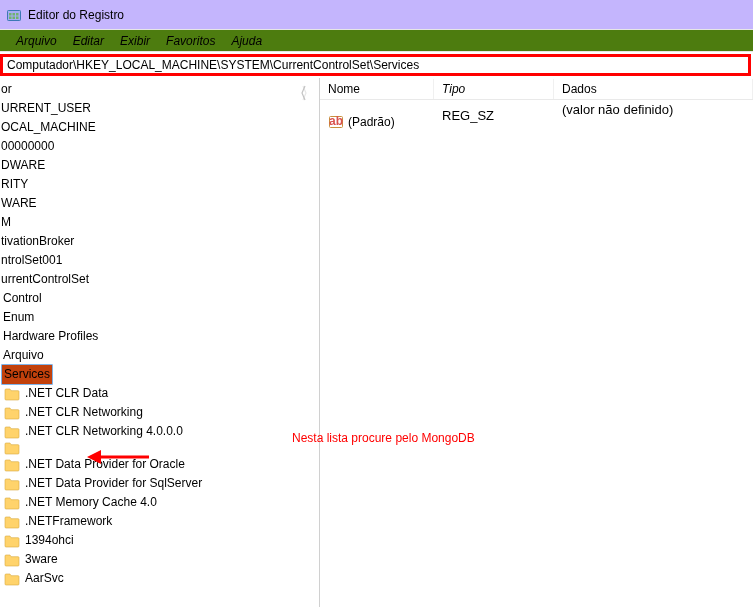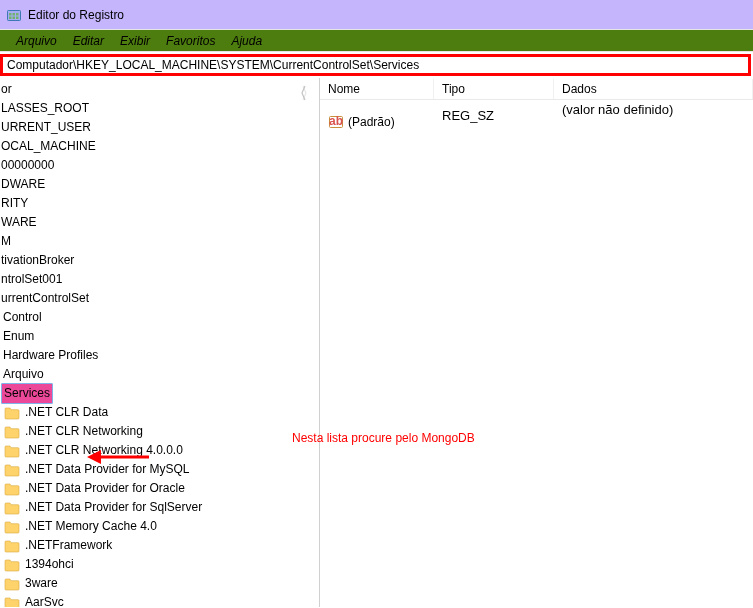--- a/index.html
+++ b/index.html
@@ -10,30 +10,30 @@
   .menubar { height: 22px; display: flex; align-items: center; padding: 0 8px; background: #4d7c0f; border-bottom: 1px solid #e6e6e6; font-style: italic; }
   .menubar .menu-item { padding: 2px 8px; font-size: 12px; color: #000; cursor: default; }
   .addressbar-wrap { padding: 2px 0 2px 0; }
   .addressbar { height: 22px; border: 3px solid #ff0000; background: #fff; display: flex; align-items: center; padding: 8px 4px; margin: 0 2px 0 0; }
   .addressbar .path { font-size: 12px; white-space: nowrap; overflow: hidden; }
   .content { display: flex; height: calc(100% - 30px - 22px - 27px); position: relative; }
   .tree-panel { width: 320px; height: 100%; overflow: hidden; border-right: 1px solid #d0d0d0; position: relative; }
   .tree { padding: 2px 0 0 0; font-size: 13px; line-height: 19px; }
   .tree-node { display: flex; align-items: center; white-space: nowrap; padding-left: 0; cursor: default; }
   .tree-node .folder-ico { width: 16px; height: 14px; margin-right: 4px; flex-shrink: 0; }
-  .tree-node.selected .label { background: #ec4899; border: 1px solid #7eb4ea; padding: 0 2px; margin: -1px -3px -1px -1px; border-radius: 1px; }
+  .tree-node.selected .label { background: #c2410c; border: 1px solid #7eb4ea; padding: 0 2px; margin: -1px -3px -1px -1px; border-radius: 1px; }
   .tree-node .label { padding: 0 1px; }
   .indent-a { padding-left: 0px; }
   .indent-b { padding-left: 2px; }
   .indent-c { padding-left: 4px; }
   .list-panel { flex: 1; height: 100%; position: relative; }
   .list-header { display: flex; height: 22px; align-items: center; border-bottom: 1px solid #e9e9e9; }
   .list-header .col { padding: 3px 8px; font-size: 12px; color: #000; border-right: 1px solid #f0f0f0; }
   .col-name { width: 114px; }
-  .col-type { width: 120px; }
+  .col-type { width: 120px; font-style: italic; }
   .col-data { flex: 1; }
   .list-row { display: flex; align-items: center; height: 19px; }
   .list-row .cell { padding: 0 8px; font-size: 13px; }
   .cell-name { width: 114px; display: flex; align-items: center; margin-top: 24px; }
   .cell-type { width: 120px; margin-top: 12px; }
   .cell-data { flex: 1; }
   .val-ico { width: 16px; height: 16px; margin-right: 4px; flex-shrink: 0; }
   .splitter-grip { position: absolute; left: 298px; top: 0; width: 12px; height: 30px; display:flex; align-items:center; justify-content:center; }
   .splitter-grip svg { opacity: 0.5; }
   .annotation { position: absolute; color: #ff0000; font-size: 12px; font-family: Arial, sans-serif; pointer-events: none; }
@@ -74,23 +74,20 @@
 </div>
 
 <div class="content">
 
   <div class="tree-panel">
     <div class="tree" id="tree">
         <div class="tree-node indent-a">
           <span class="label">or</span>
         </div>
         <div class="tree-node indent-a">
-          <span class="label">LASSES_ROOT</span>
-        </div>
-        <div class="tree-node indent-a">
           <span class="label">URRENT_USER</span>
         </div>
         <div class="tree-node indent-a">
           <span class="label">OCAL_MACHINE</span>
         </div>
         <div class="tree-node indent-a">
           <span class="label">00000000</span>
         </div>
         <div class="tree-node indent-a">
           <span class="label">DWARE</span>
@@ -146,21 +143,20 @@
         <div class="tree-node indent-c">
           <span class="folder-ico"><svg viewBox="0 0 16 14">
               <path d="M1 3 L1 12 Q1 13 2 13 L14 13 Q15 13 15 12 L15 4.5 Q15 3.7 14 3.7 L7 3.7 L6 2 L2 2 Q1 2 1 3 Z" fill="#ffd36b" stroke="#d9a93c" stroke-width="0.6"></path>
             </svg></span>
           <span class="label">.NET CLR Networking 4.0.0.0</span>
         </div>
         <div class="tree-node indent-c">
           <span class="folder-ico"><svg viewBox="0 0 16 14">
               <path d="M1 3 L1 12 Q1 13 2 13 L14 13 Q15 13 15 12 L15 4.5 Q15 3.7 14 3.7 L7 3.7 L6 2 L2 2 Q1 2 1 3 Z" fill="#ffd36b" stroke="#d9a93c" stroke-width="0.6"></path>
             </svg></span>
-          <span class="label">.NET Data Provider for MySQL</span>
         </div>
         <div class="tree-node indent-c">
           <span class="folder-ico"><svg viewBox="0 0 16 14">
               <path d="M1 3 L1 12 Q1 13 2 13 L14 13 Q15 13 15 12 L15 4.5 Q15 3.7 14 3.7 L7 3.7 L6 2 L2 2 Q1 2 1 3 Z" fill="#ffd36b" stroke="#d9a93c" stroke-width="0.6"></path>
             </svg></span>
           <span class="label">.NET Data Provider for Oracle</span>
         </div>
         <div class="tree-node indent-c">
           <span class="folder-ico"><svg viewBox="0 0 16 14">
               <path d="M1 3 L1 12 Q1 13 2 13 L14 13 Q15 13 15 12 L15 4.5 Q15 3.7 14 3.7 L7 3.7 L6 2 L2 2 Q1 2 1 3 Z" fill="#ffd36b" stroke="#d9a93c" stroke-width="0.6"></path>

